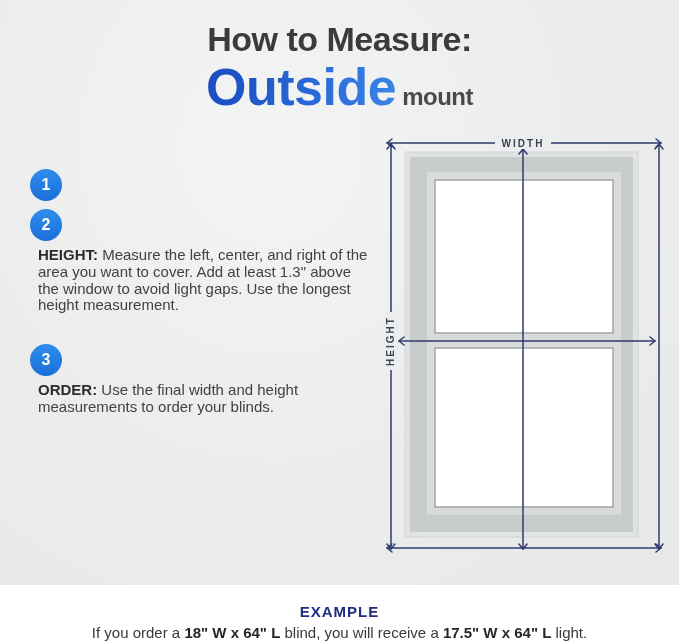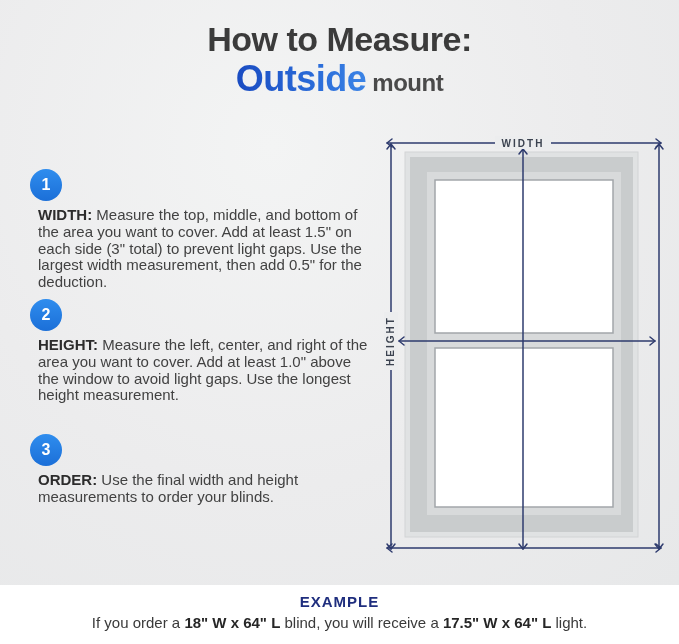--- a/index.html
+++ b/index.html
@@ -11,21 +11,21 @@
     background:#ffffff;
   }
   .main{
     position:absolute;left:0;top:0;width:679px;height:585px;
     background:radial-gradient(ellipse at 40% 25%, #f3f4f4 0%, #ececed 55%, #e7e8e9 100%);
   }
   
   .title{position:absolute;top:22px;left:0;right:0;text-align:center;line-height:1;}
   .t1{font-size:34px;font-weight:700;color:#3b3b3b;letter-spacing:-0.5px;}
   .t2{margin-top:5px;letter-spacing:-0.5px;}
-  .hl{font-size:36px;font-weight:800;color:#2064d2;vertical-align:baseline;}
+  .hl{font-size:52px;font-weight:800;color:#2064d2;vertical-align:baseline;}
   @supports ((-webkit-background-clip:text) or (background-clip:text)){
     .hl{
       background:linear-gradient(90deg,#1a4cc2 0%,#2a6bd8 60%,#3b84e6 100%);
       -webkit-background-clip:text;background-clip:text;color:transparent;
     }
   }
   .t2 .suffix{font-size:24px;font-weight:600;color:#4a4a4a;margin-left:6px;}
   
   .steps{position:absolute;left:30px;top:169px;width:338px;}
   .badge{
@@ -37,21 +37,21 @@
   .step p{
     margin:6px 0 0 8px;
     font-size:15px;line-height:16.8px;color:#424242;
   }
   .step p b{color:#2c2c2c;font-weight:700;}
   .step+.step{margin-top:8px;}
   .step.gap-lg{margin-top:30px;}
   
   .example{
     position:absolute;left:0;bottom:0;width:679px;height:59px;
-    background:#ffffff;text-align:center;box-sizing:border-box;padding-top:9px;
+    background:#ffffff;text-align:center;box-sizing:border-box;padding-top:19px;
   }
   .ex-head{font-size:15px;font-weight:700;color:#1f2e7e;letter-spacing:1px;line-height:1;}
   .ex-line{margin:6px 0 0 0;font-size:15px;color:#3a3a3a;line-height:1.1;}
   .ex-line b{color:#262626;}
   
   .diagram{position:absolute;left:373px;top:128px;}
   .diagram text{
     font-family:"Liberation Sans", sans-serif;
     font-size:10px;font-weight:700;letter-spacing:2px;fill:#3c4350;
   }
@@ -63,25 +63,24 @@
   <div class="main">
 
     <header class="title">
       <div class="t1">How to Measure:</div>
       <div class="t2"><span class="hl">Outside</span><span class="suffix">mount</span></div>
     </header>
 
     <section class="steps">
       <div class="step">
         <div class="badge">1</div>
-        <p><b>WIDTH:</b><span> Measure the top, middle, and bottom of the area you want to cover. Add at least 1.5" on each side (3" total) to prevent light gaps. Use the largest width measurement, then add 0.5" for the deduction.</span></p>
       </div>
       <div class="step">
         <div class="badge">2</div>
-        <p><b>HEIGHT:</b><span> Measure the left, center, and right of the area you want to cover. Add at least 1.0" above the window to avoid light gaps. Use the longest height measurement.</span></p>
+        <p><b>HEIGHT:</b><span> Measure the left, center, and right of the area you want to cover. Add at least 1.3" above the window to avoid light gaps. Use the longest height measurement.</span></p>
       </div>
       <div class="step gap-lg">
         <div class="badge">3</div>
         <p><b>ORDER:</b><span> Use the final width and height measurements to order your blinds.</span></p>
       </div>
     </section>
 
     <svg class="diagram" width="300" height="450" viewBox="0 0 300 450">
 
       <g>

